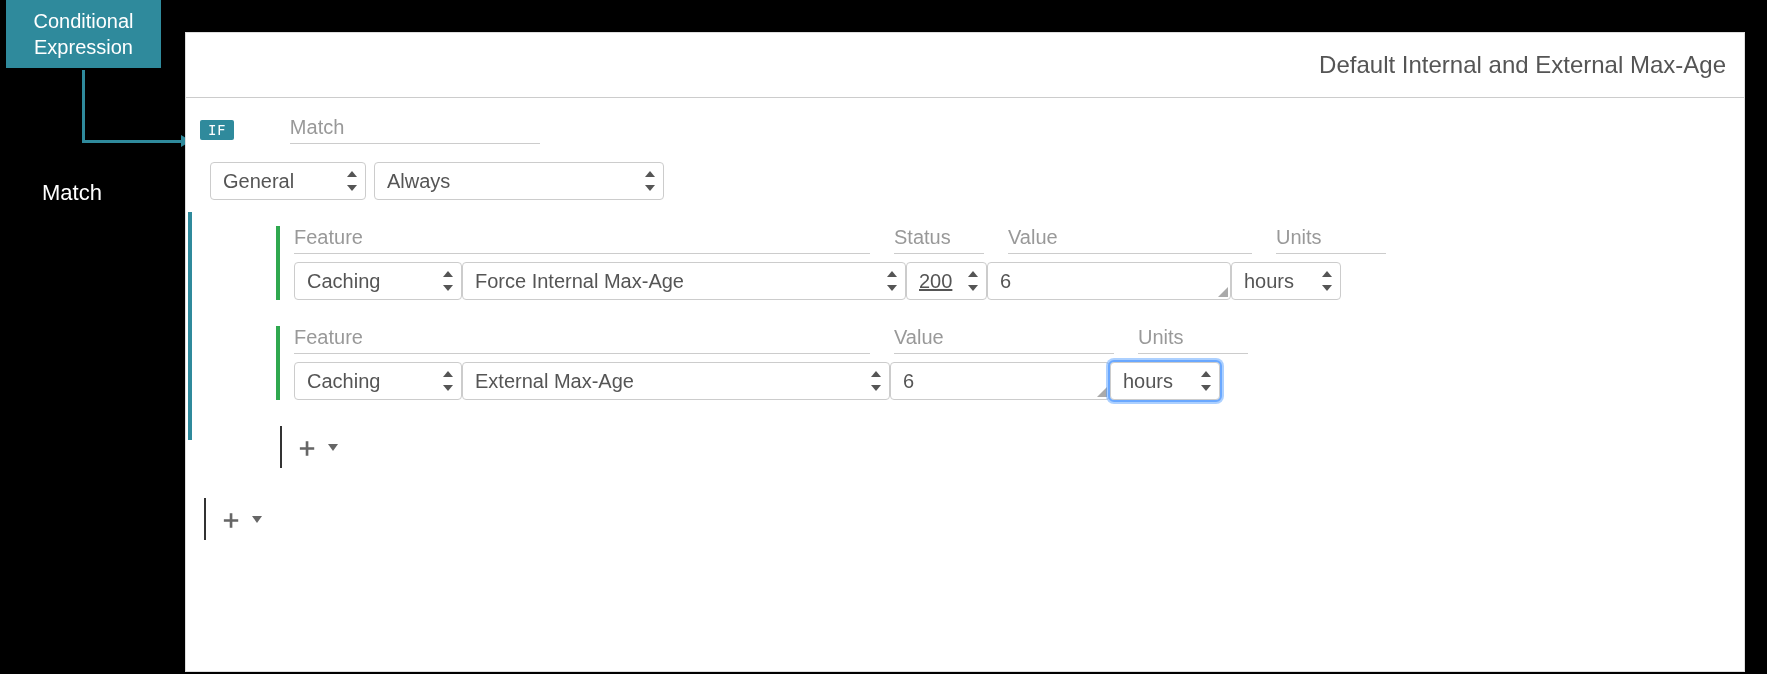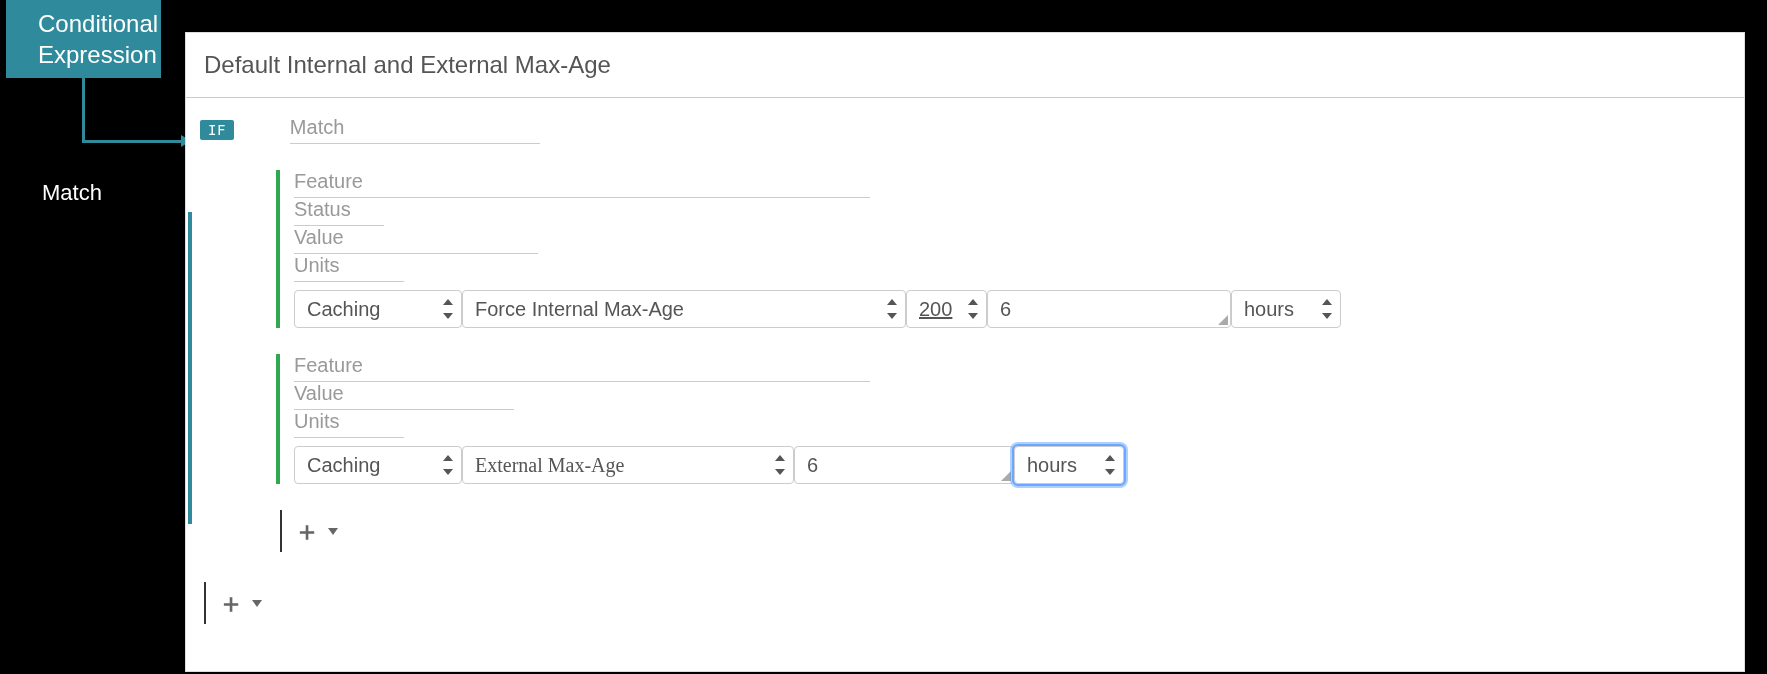--- a/index.html
+++ b/index.html
@@ -21,20 +21,21 @@
     height: 640px;
     background: #fff;
     border: 1px solid #ddd;
   }
   .title-row {
     border-bottom: 1px solid #ccc;
     padding: 18px 18px 18px 18px;
     font-size: 24px;
     color: #555;
     font-weight: 500;
+    text-align: right;
   }
   .inner {
     padding: 18px 24px 24px 8px;
   }
   .if-row {
     display: flex;
     align-items: center;
     margin-left: 6px;
     gap: 36px;
   }
@@ -119,21 +120,21 @@
     margin-left: 16px;
     display: flex;
     gap: 8px;
   }
   .feature-block {
     margin-left: 82px;
     margin-top: 26px;
     border-left: 4px solid #2fa84f;
     padding-left: 14px;
   }
-  .col-labels { display:flex; gap:0; color:#999; font-size:20px; margin-bottom:8px;flex-direction:column;}
+  .col-labels { display:flex; gap:24px; color:#999; font-size:20px; margin-bottom:8px;}
   .col-labels > div { border-bottom:1px solid #ccc; padding-bottom:4px; }
   .controls { display:flex; }
   .focus-ring { box-shadow: 0 0 0 4px rgba(70,150,255,0.45); outline: 2px solid #6aa8ff; }
   .add-row {
     margin-left: 86px;
     margin-top: 26px;
     display:flex;
     align-items:center;
     gap:8px;
     color:#666;
@@ -161,23 +162,23 @@
     border-left:5px solid transparent;
     border-right:5px solid transparent;
     border-top:7px solid #666;
   }
 
   
   .anno-box {
     position:absolute;
     background:#2f8a9c;
     color:#fff;
-    font-size:24px;
+    font-size:20px;
     text-align:center;
-    padding:8px 32px;
+    padding:8px 23px;
     line-height:1.3;
   }
   .anno-match {
     position:absolute;
     color:#fff;
     font-size:22px;
   }
   .arrow-h {
     position:absolute;
     background:#000;
@@ -247,20 +248,24 @@
   <div style="position:relative;">
     <div class="teal-bar"></div>
 
     <div class="inner">
 
       <div class="if-row">
         <span class="if-badge">IF</span>
         <span class="match-label">Match</span>
       </div>
 
+      <div class="match-row">
+        <div class="sel" style="width:156px;">General</div>
+        <div class="sel" style="width:290px;">Always</div>
+      </div>
 
       <div class="feature-block">
         <div class="col-labels">
           <div style="width:576px;">Feature</div>
           <div style="width:90px;">Status</div>
           <div style="width:244px;">Value</div>
           <div style="width:110px;">Units</div>
         </div>
         <div class="controls">
           <div class="sel" style="width:168px;">Caching</div>
@@ -272,21 +277,21 @@
       </div>
 
       <div class="feature-block">
         <div class="col-labels">
           <div style="width:576px;">Feature</div>
           <div style="width:220px;">Value</div>
           <div style="width:110px;">Units</div>
         </div>
         <div class="controls">
           <div class="sel" style="width:168px;">Caching</div>
-          <div class="sel" style="width:332px;font-family:Liberation Serif, serif;">External Max-Age</div>
+          <div class="sel" style="width:428px;">External Max-Age</div>
           <div class="txt" style="width:220px;">6</div>
           <div class="sel focus-ring" style="width:110px;">hours</div>
         </div>
       </div>
 
       <div class="add-row">
         <span class="plus">＋</span>
         <span class="dd"></span>
       </div>
 

